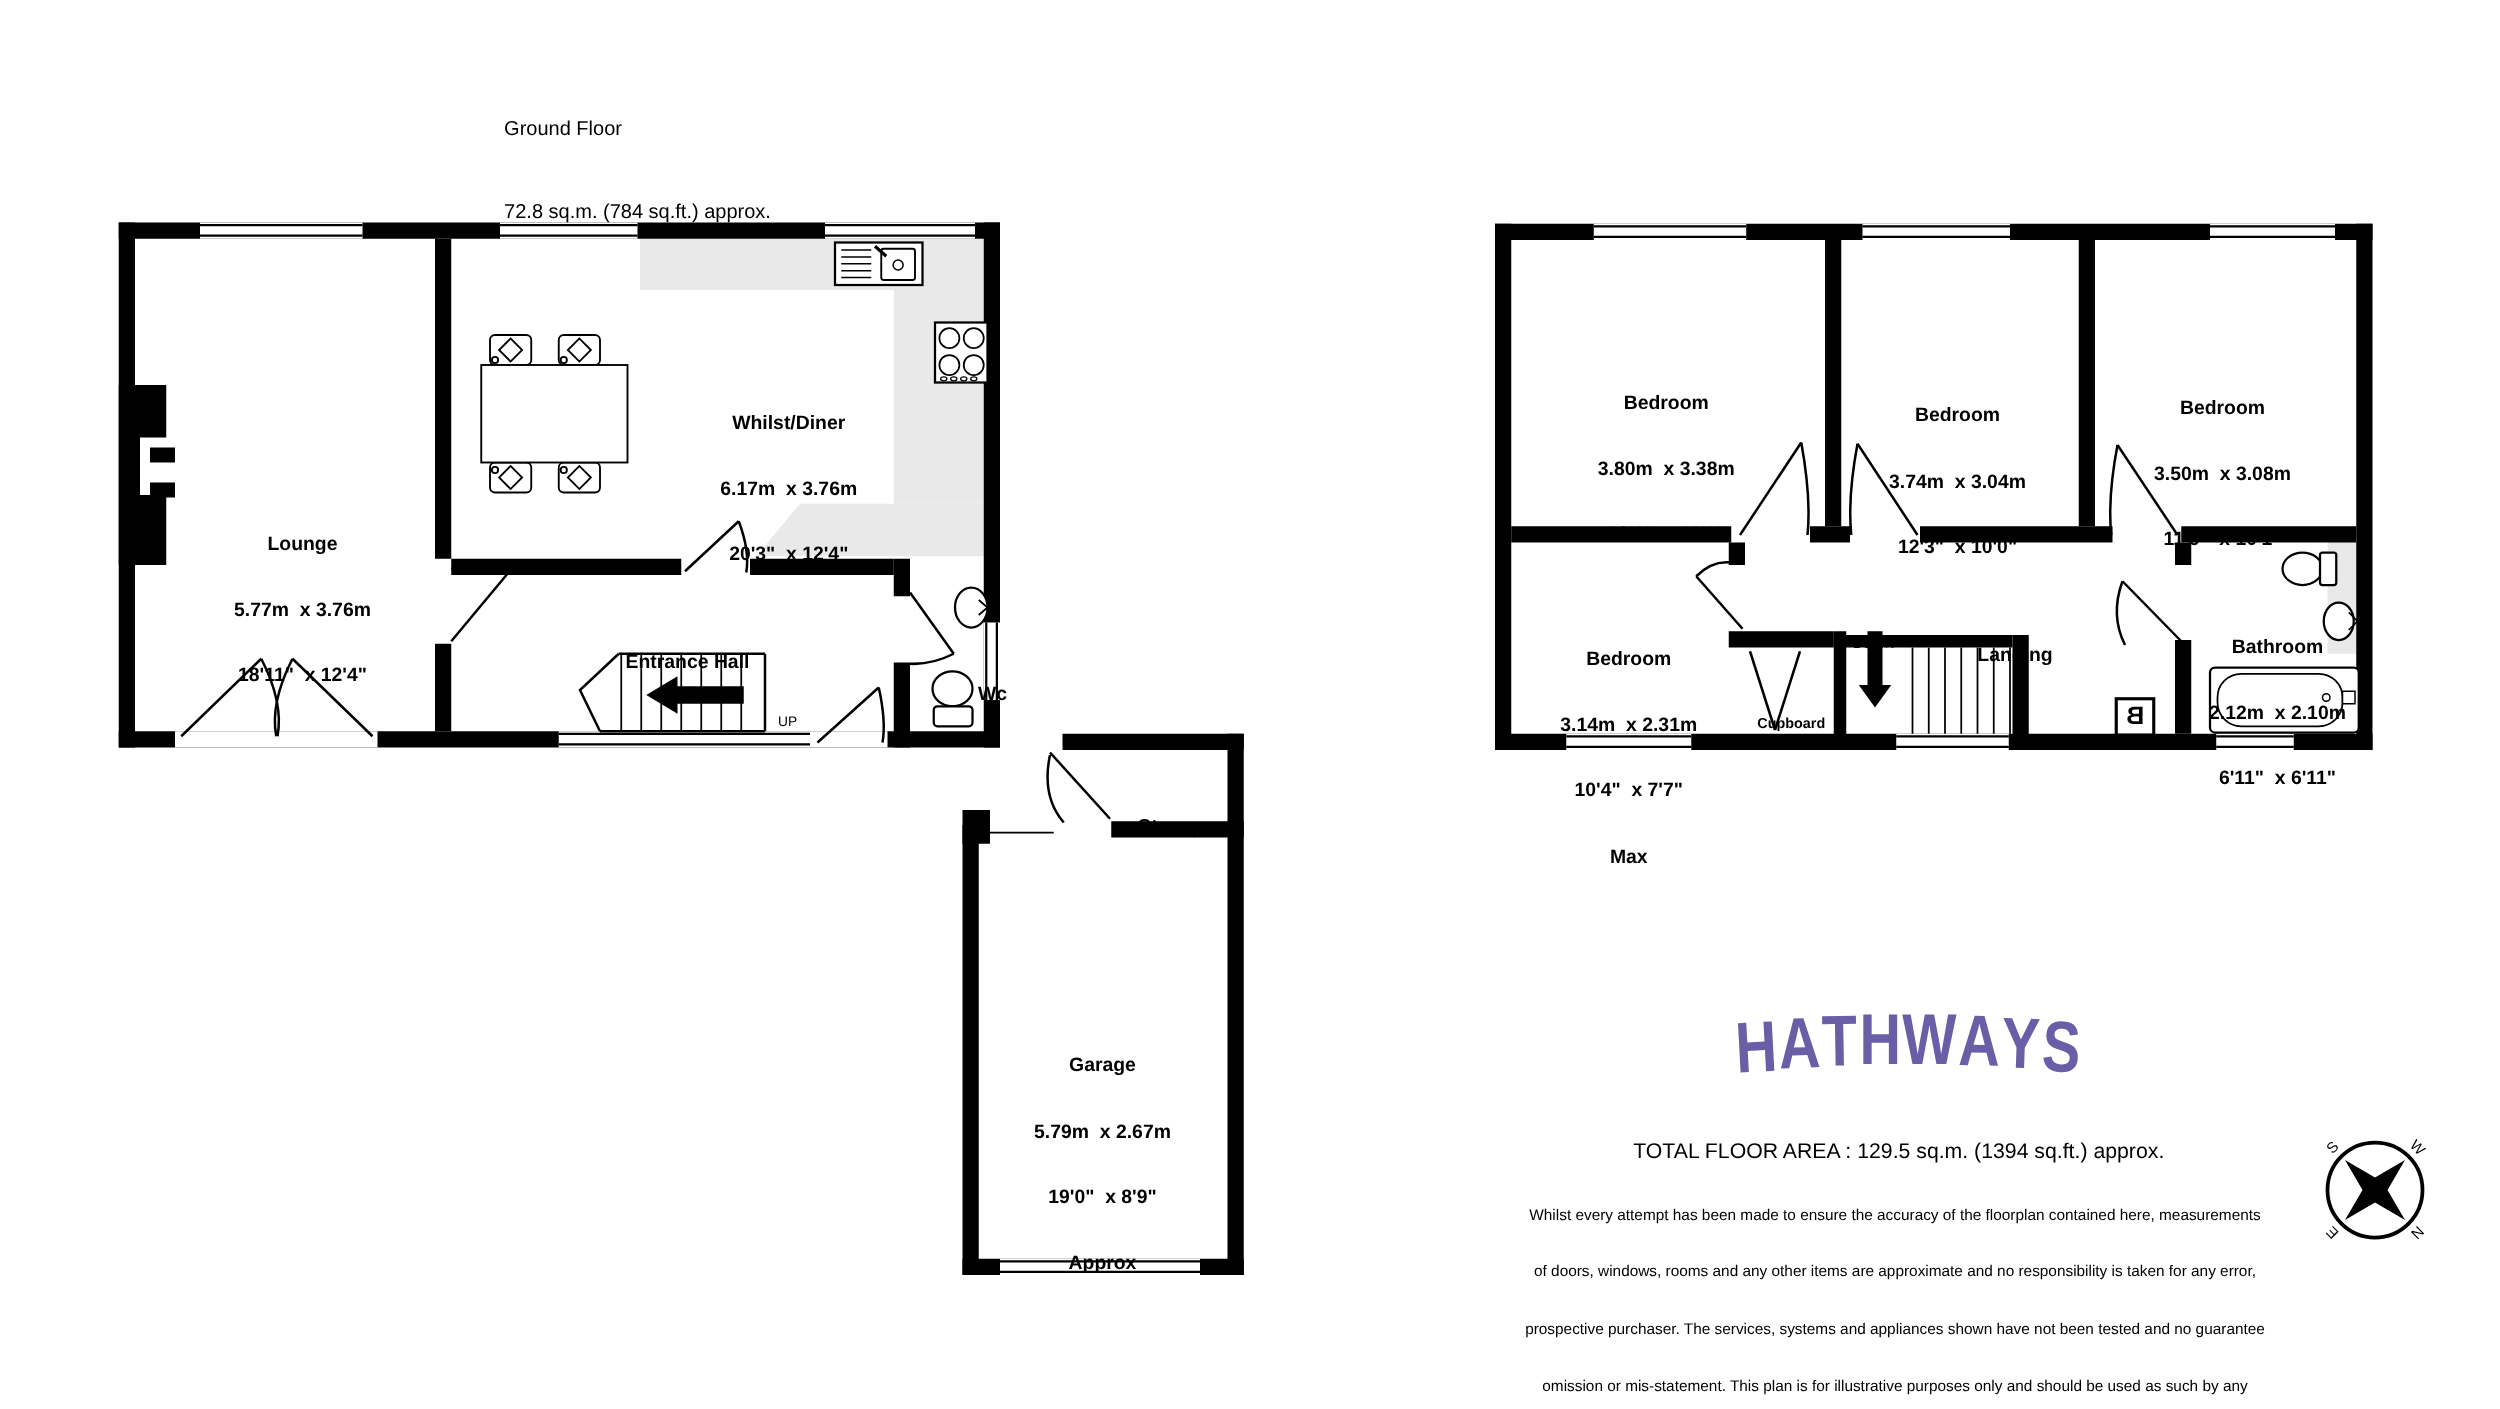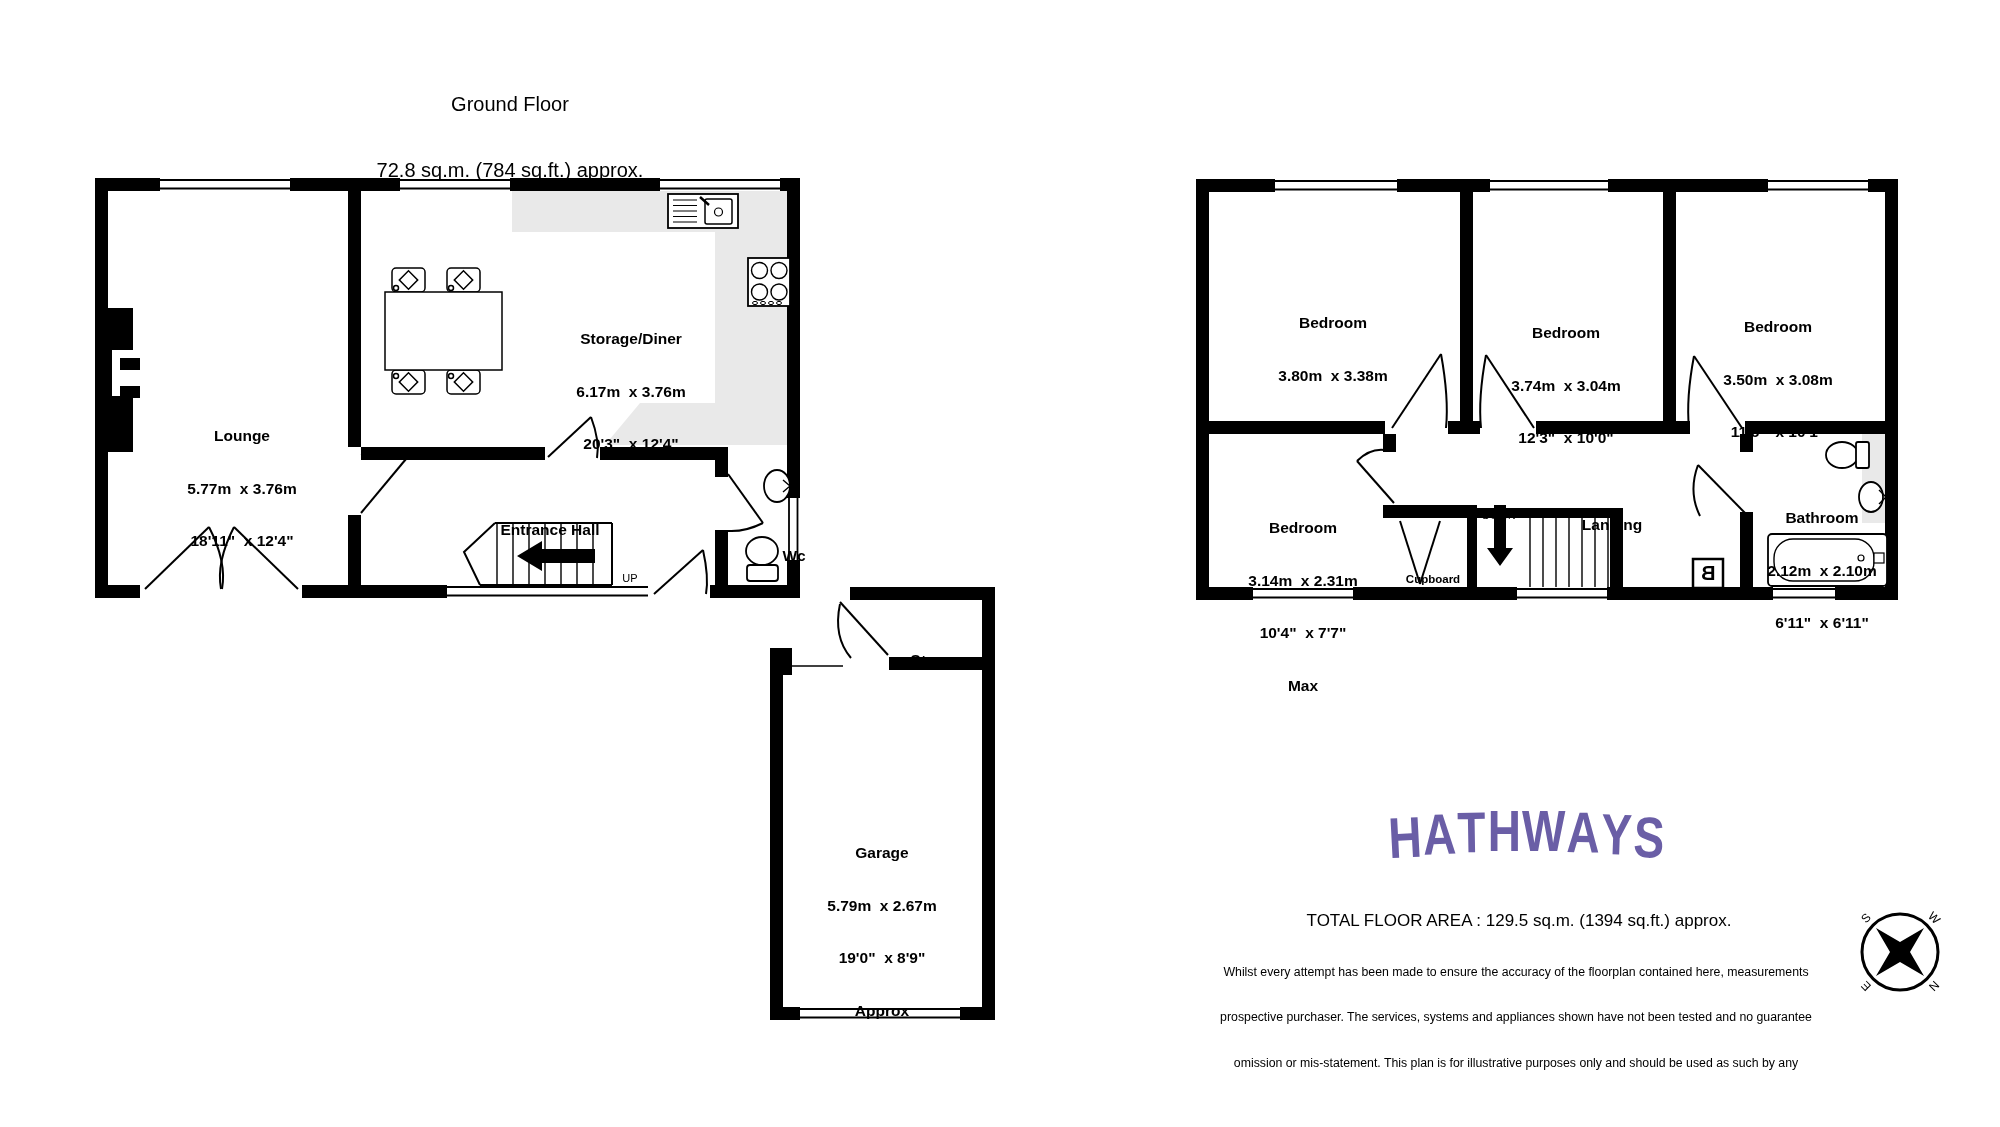--- a/index.html
+++ b/index.html
@@ -4,22 +4,22 @@
 <style>
   html,body{margin:0;padding:0;background:#fff;}
   .canvas{position:relative;width:2000px;height:1127px;background:#fff;overflow:hidden;
           font-family:"Liberation Sans", sans-serif;color:#000;}
   svg.plan{position:absolute;left:0;top:0;z-index:1;}
   .lbl{position:absolute;transform:translateX(-50%);text-align:center;font-weight:bold;
        font-size:15.5px;line-height:17.5px;white-space:pre;z-index:2;}
   .tiny{font-size:11px;font-weight:normal;line-height:12px;text-align:right;}
   .small-bold{font-size:11.5px;line-height:13px;}
   .storage-lbl{font-size:16px;line-height:13px;text-align:center;}
-  .title{position:absolute;transform:translateX(-50%);text-align:center;font-weight:normal;
-         font-size:20px;line-height:22px;white-space:pre;z-index:2;}
+  .title{position:absolute;transform:translateX(-50%);text-align:left;font-weight:normal;
+         font-size:16px;line-height:22px;white-space:pre;z-index:2;}
   .footer-total{position:absolute;transform:translateX(-50%);text-align:center;
          font-size:17px;white-space:pre;z-index:2;}
   .footer-block{position:absolute;transform:translateX(-50%);text-align:center;
          font-size:12.3px;line-height:15.3px;white-space:pre;z-index:2;}
   .logo{position:absolute;transform:translateX(-50%);z-index:2;font-weight:bold;
         font-size:46px;letter-spacing:1px;white-space:pre;}
   .logo span{display:inline-block;transform-origin:center bottom;font-family:"Liberation Sans",sans-serif;
         transform:scaleY(1.25);}
   .boiler{position:absolute;left:1693px;top:559px;width:30px;height:29px;z-index:2;
         display:flex;align-items:center;justify-content:center;font-weight:bold;font-size:20px;}
@@ -250,21 +250,21 @@
   </div>
 
 
   <div class="lbl" style="left:242px;top:392px;">
     <div>Lounge</div>
     <div>5.77m  x 3.76m</div>
     <div>18'11"  x 12'4"</div>
   </div>
 
   <div class="lbl" style="left:631px;top:295px;">
-    <div>Storage/Diner</div>
+    <div>Whilst/Diner</div>
     <div>6.17m  x 3.76m</div>
     <div>20'3"  x 12'4"</div>
   </div>
 
   <div class="lbl" style="left:550px;top:486px;">
     <div>Entrance Hall</div>
   </div>
 
   <div class="lbl tiny" style="left:630px;top:548px;">
     <div>UP</div>
@@ -331,20 +331,21 @@
   <div class="boiler">
     <span>B</span>
   </div>
 
   <div class="logo" style="left: 1527px; top: 812px; color: rgb(106, 94, 166);"><span style="transform: translateY(5px) rotate(-3deg) scaleY(1.25);">H</span><span style="transform: translateY(2px) rotate(-2deg) scaleY(1.25);">A</span><span style="transform: translateY(0px) rotate(-1deg) scaleY(1.25);">T</span><span style="transform: translateY(-1px) rotate(0deg) scaleY(1.25);">H</span><span style="transform: translateY(-1px) rotate(0deg) scaleY(1.25);">W</span><span style="transform: translateY(0px) rotate(1deg) scaleY(1.25);">A</span><span style="transform: translateY(2px) rotate(2deg) scaleY(1.25);">Y</span><span style="transform: translateY(5px) rotate(3deg) scaleY(1.25);">S</span></div>
 
   <div class="footer-total" style="left:1519px;top:911px;">TOTAL FLOOR AREA : 129.5 sq.m. (1394 sq.ft.) approx.</div>
 
   <div class="footer-block" style="left:1516px;top:934px;">
     <div>Whilst every attempt has been made to ensure the accuracy of the floorplan contained here, measurements</div>
+    <div>of doors, windows, rooms and any other items are approximate and no responsibility is taken for any error,</div>
     <div>prospective purchaser. The services, systems and appliances shown have not been tested and no guarantee</div>
     <div>omission or mis-statement. This plan is for illustrative purposes only and should be used as such by any</div>
     
     
   </div>
 
   <div class="compass-letter" style="left:1859px;top:911px;transform:rotate(-45deg);">S</div>
   <div class="compass-letter" style="left:1927px;top:911px;transform:rotate(45deg);">W</div>
   <div class="compass-letter" style="left:1927px;top:979px;transform:rotate(135deg);">N</div>
   <div class="compass-letter" style="left:1859px;top:979px;transform:rotate(225deg);">E</div>

